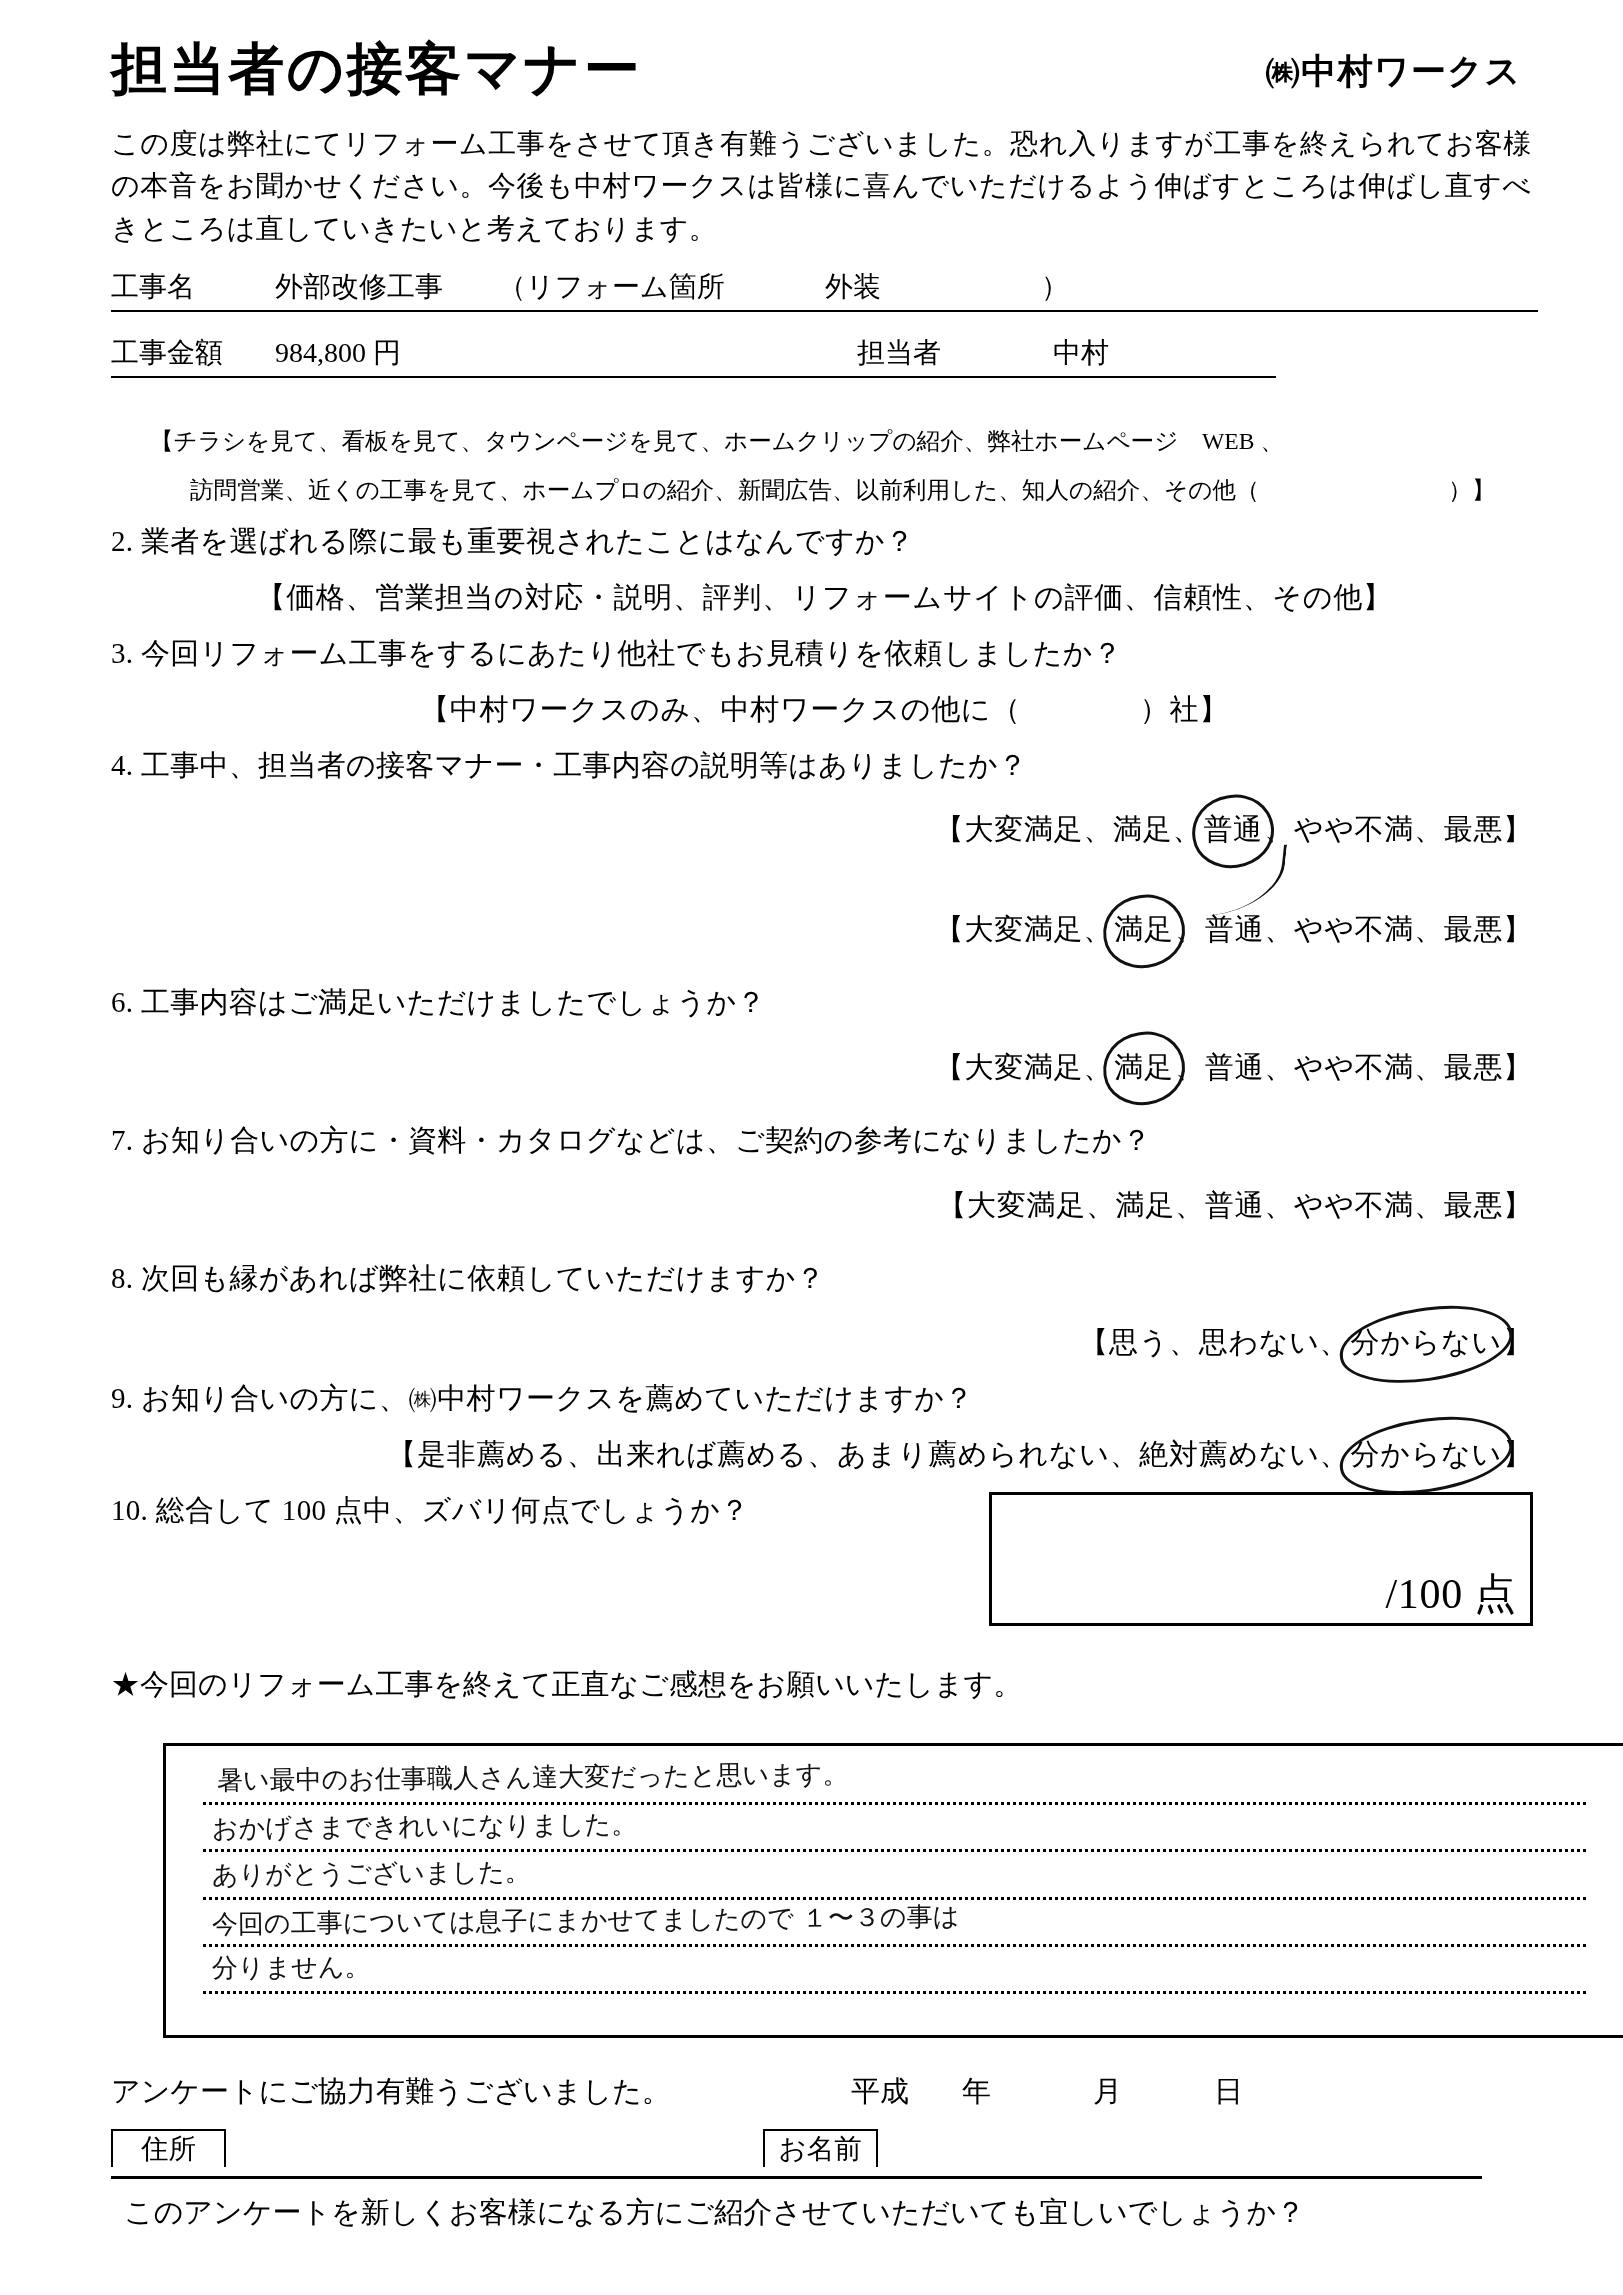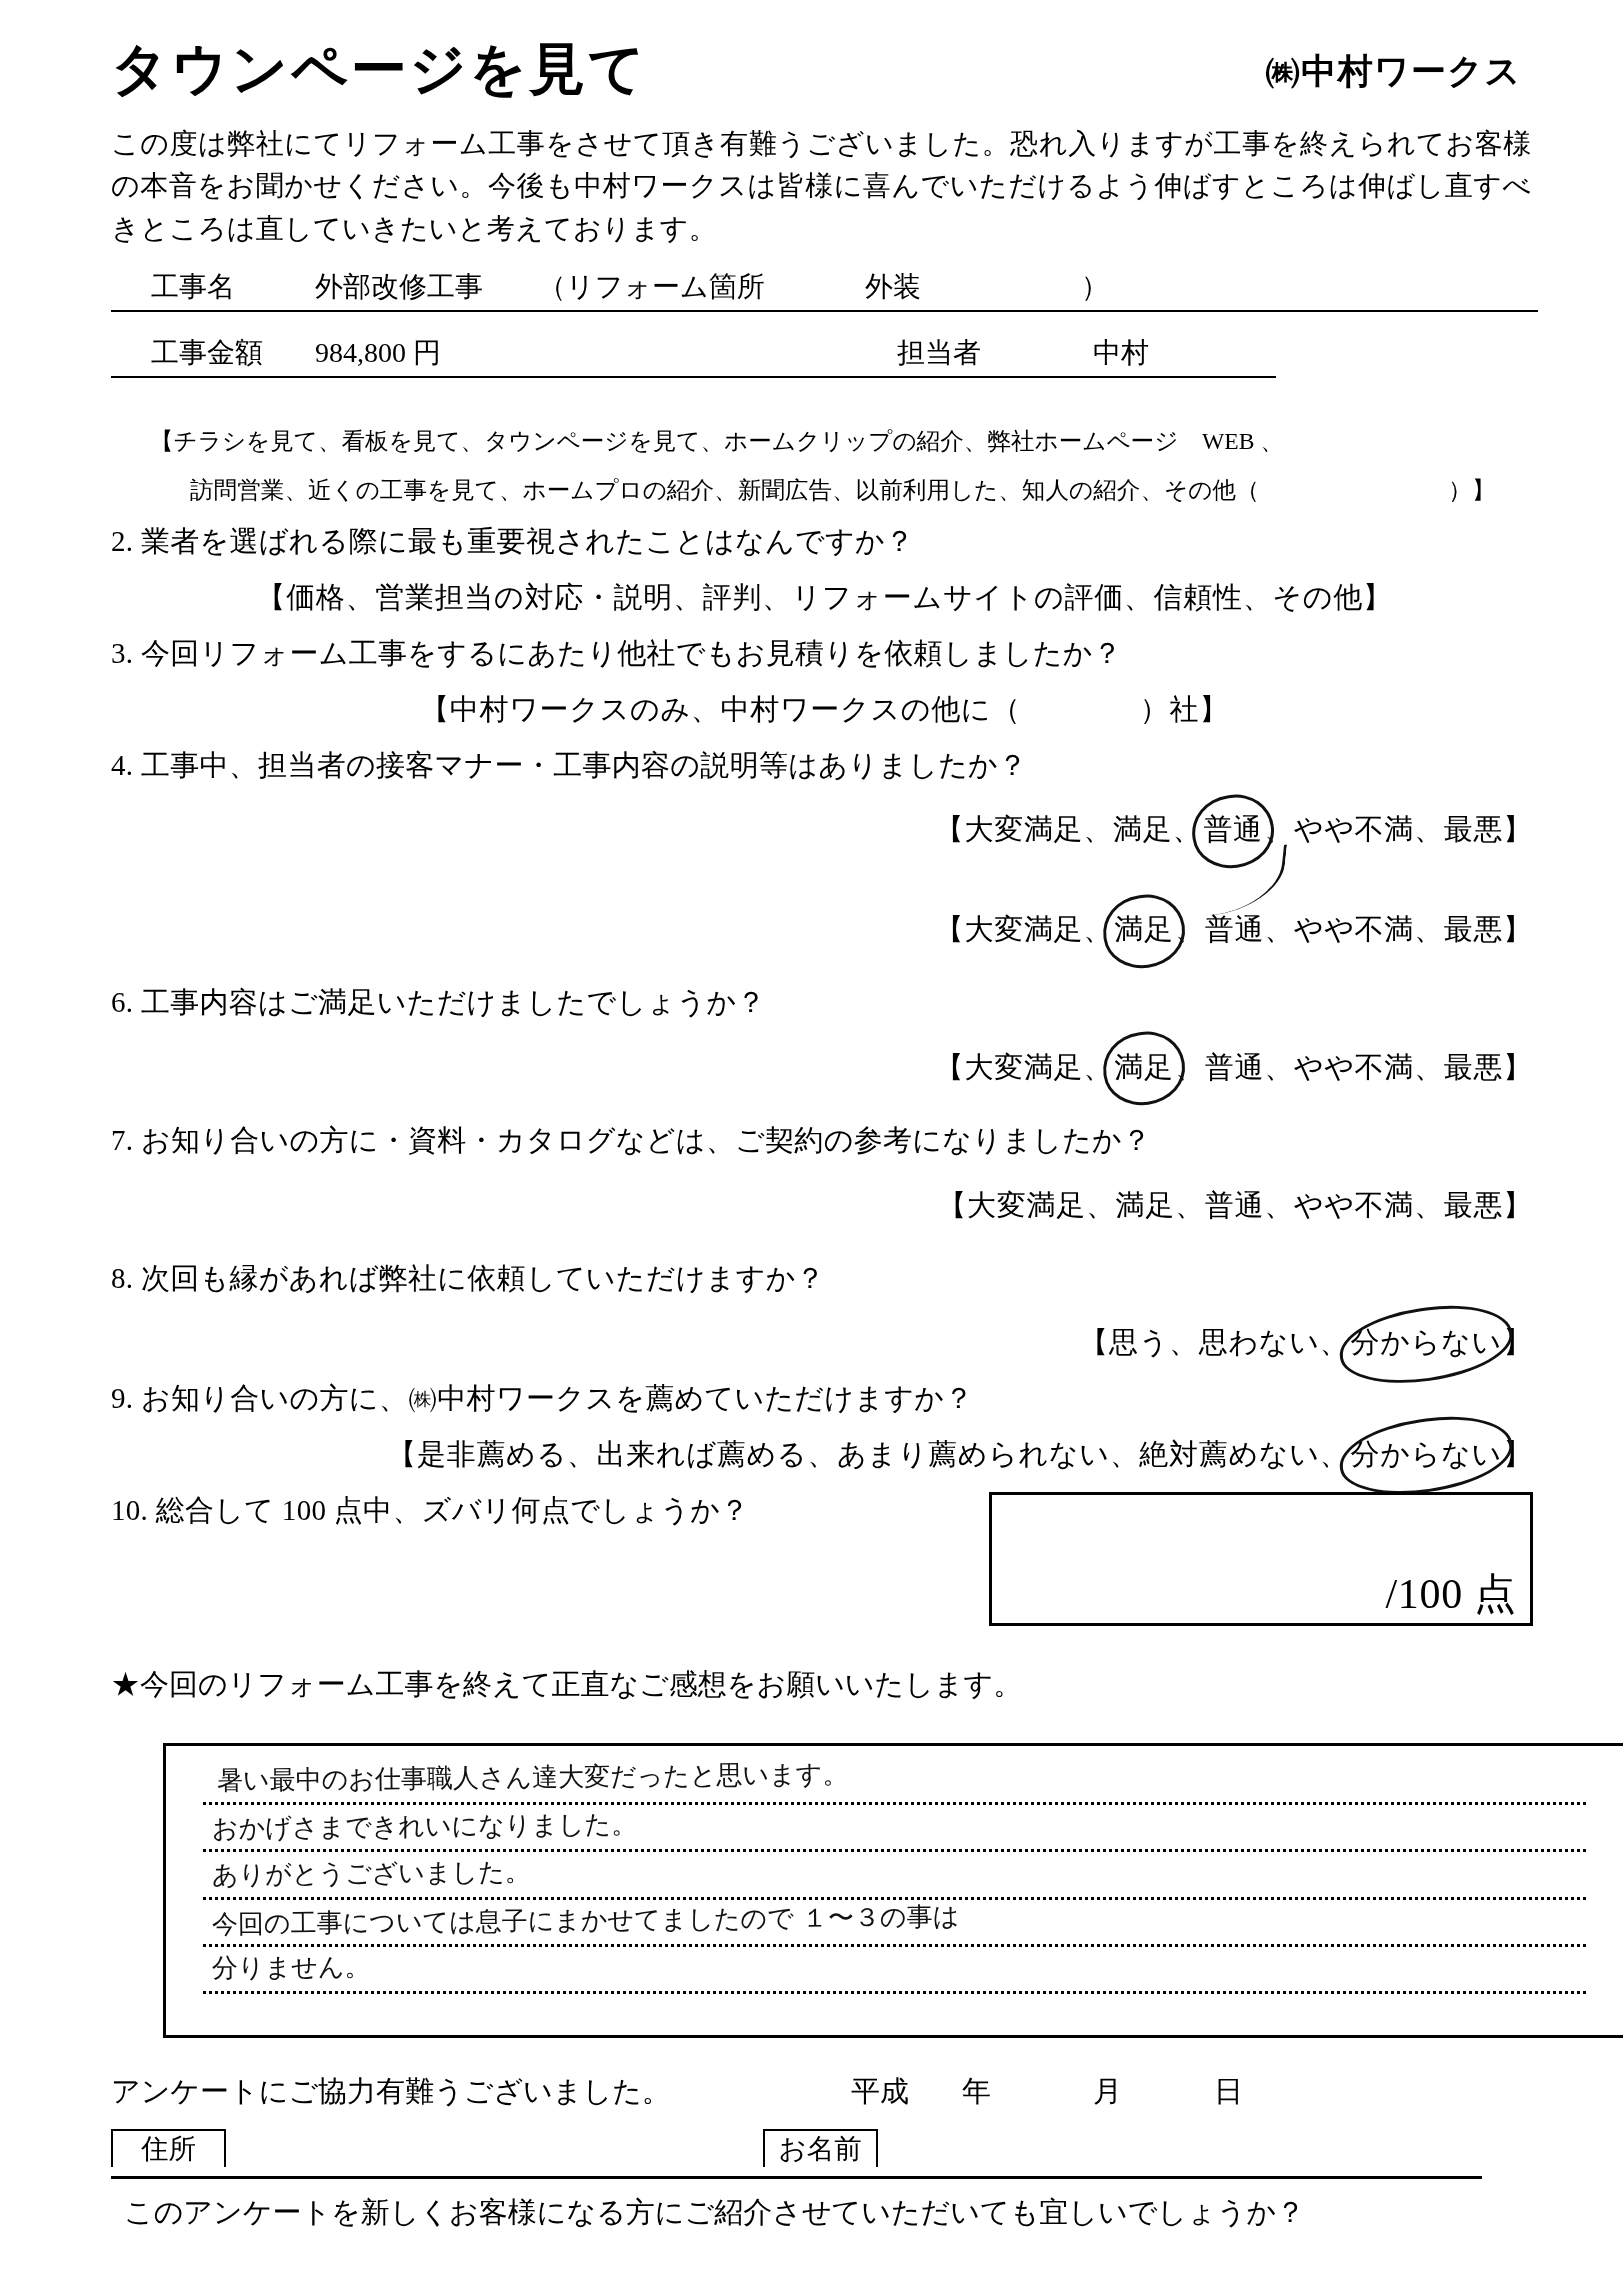--- a/index.html
+++ b/index.html
@@ -62,21 +62,21 @@
   .info-line {
     display: flex;
     align-items: flex-end;
     font-size: 28px;
     height: 47px;
     border-bottom: 2.6px solid #000;
     white-space: nowrap;
   }
   .info-line .cell { padding-bottom: 3.9px; }
   .info-line.second { width: 1165px; }
-  .w-label   { width: 164px; margin-left: 40px; }
+  .w-label   { width: 164px; }
   .w-value1  { width: 223px; }
   .w-paren   { width: 327px; }
   .w-place   { width: 216px; }
   .w-charge  { width: 196px; }
 
   
   .questions { margin-top: 30px; padding-left: 13px; }
   .q {
     font-size: 29px;
     line-height: 1.3;
@@ -242,21 +242,21 @@
     white-space: nowrap;
   }
 </style>
 </head>
 <body>
 
 <div id="page">
   <div class="sheet">
 
     <div class="header-row">
-      <div class="doc-title">タウンページを見て</div>
+      <div class="doc-title">担当者の接客マナー</div>
       <div class="company">㈱中村ワークス</div>
     </div>
 
     <div class="intro">この度は弊社にてリフォーム工事をさせて頂き有難うございました。恐れ入りますが工事を終えられてお客様の本音をお聞かせください。今後も中村ワークスは皆様に喜んでいただけるよう伸ばすところは伸ばし直すべきところは直していきたいと考えております。</div>
 
     <div class="info-block">
       <div class="info-line">
         <span class="cell w-label">工事名</span>
         <span class="cell w-value1">外部改修工事</span>
         <span class="cell w-paren">（リフォーム箇所</span>

